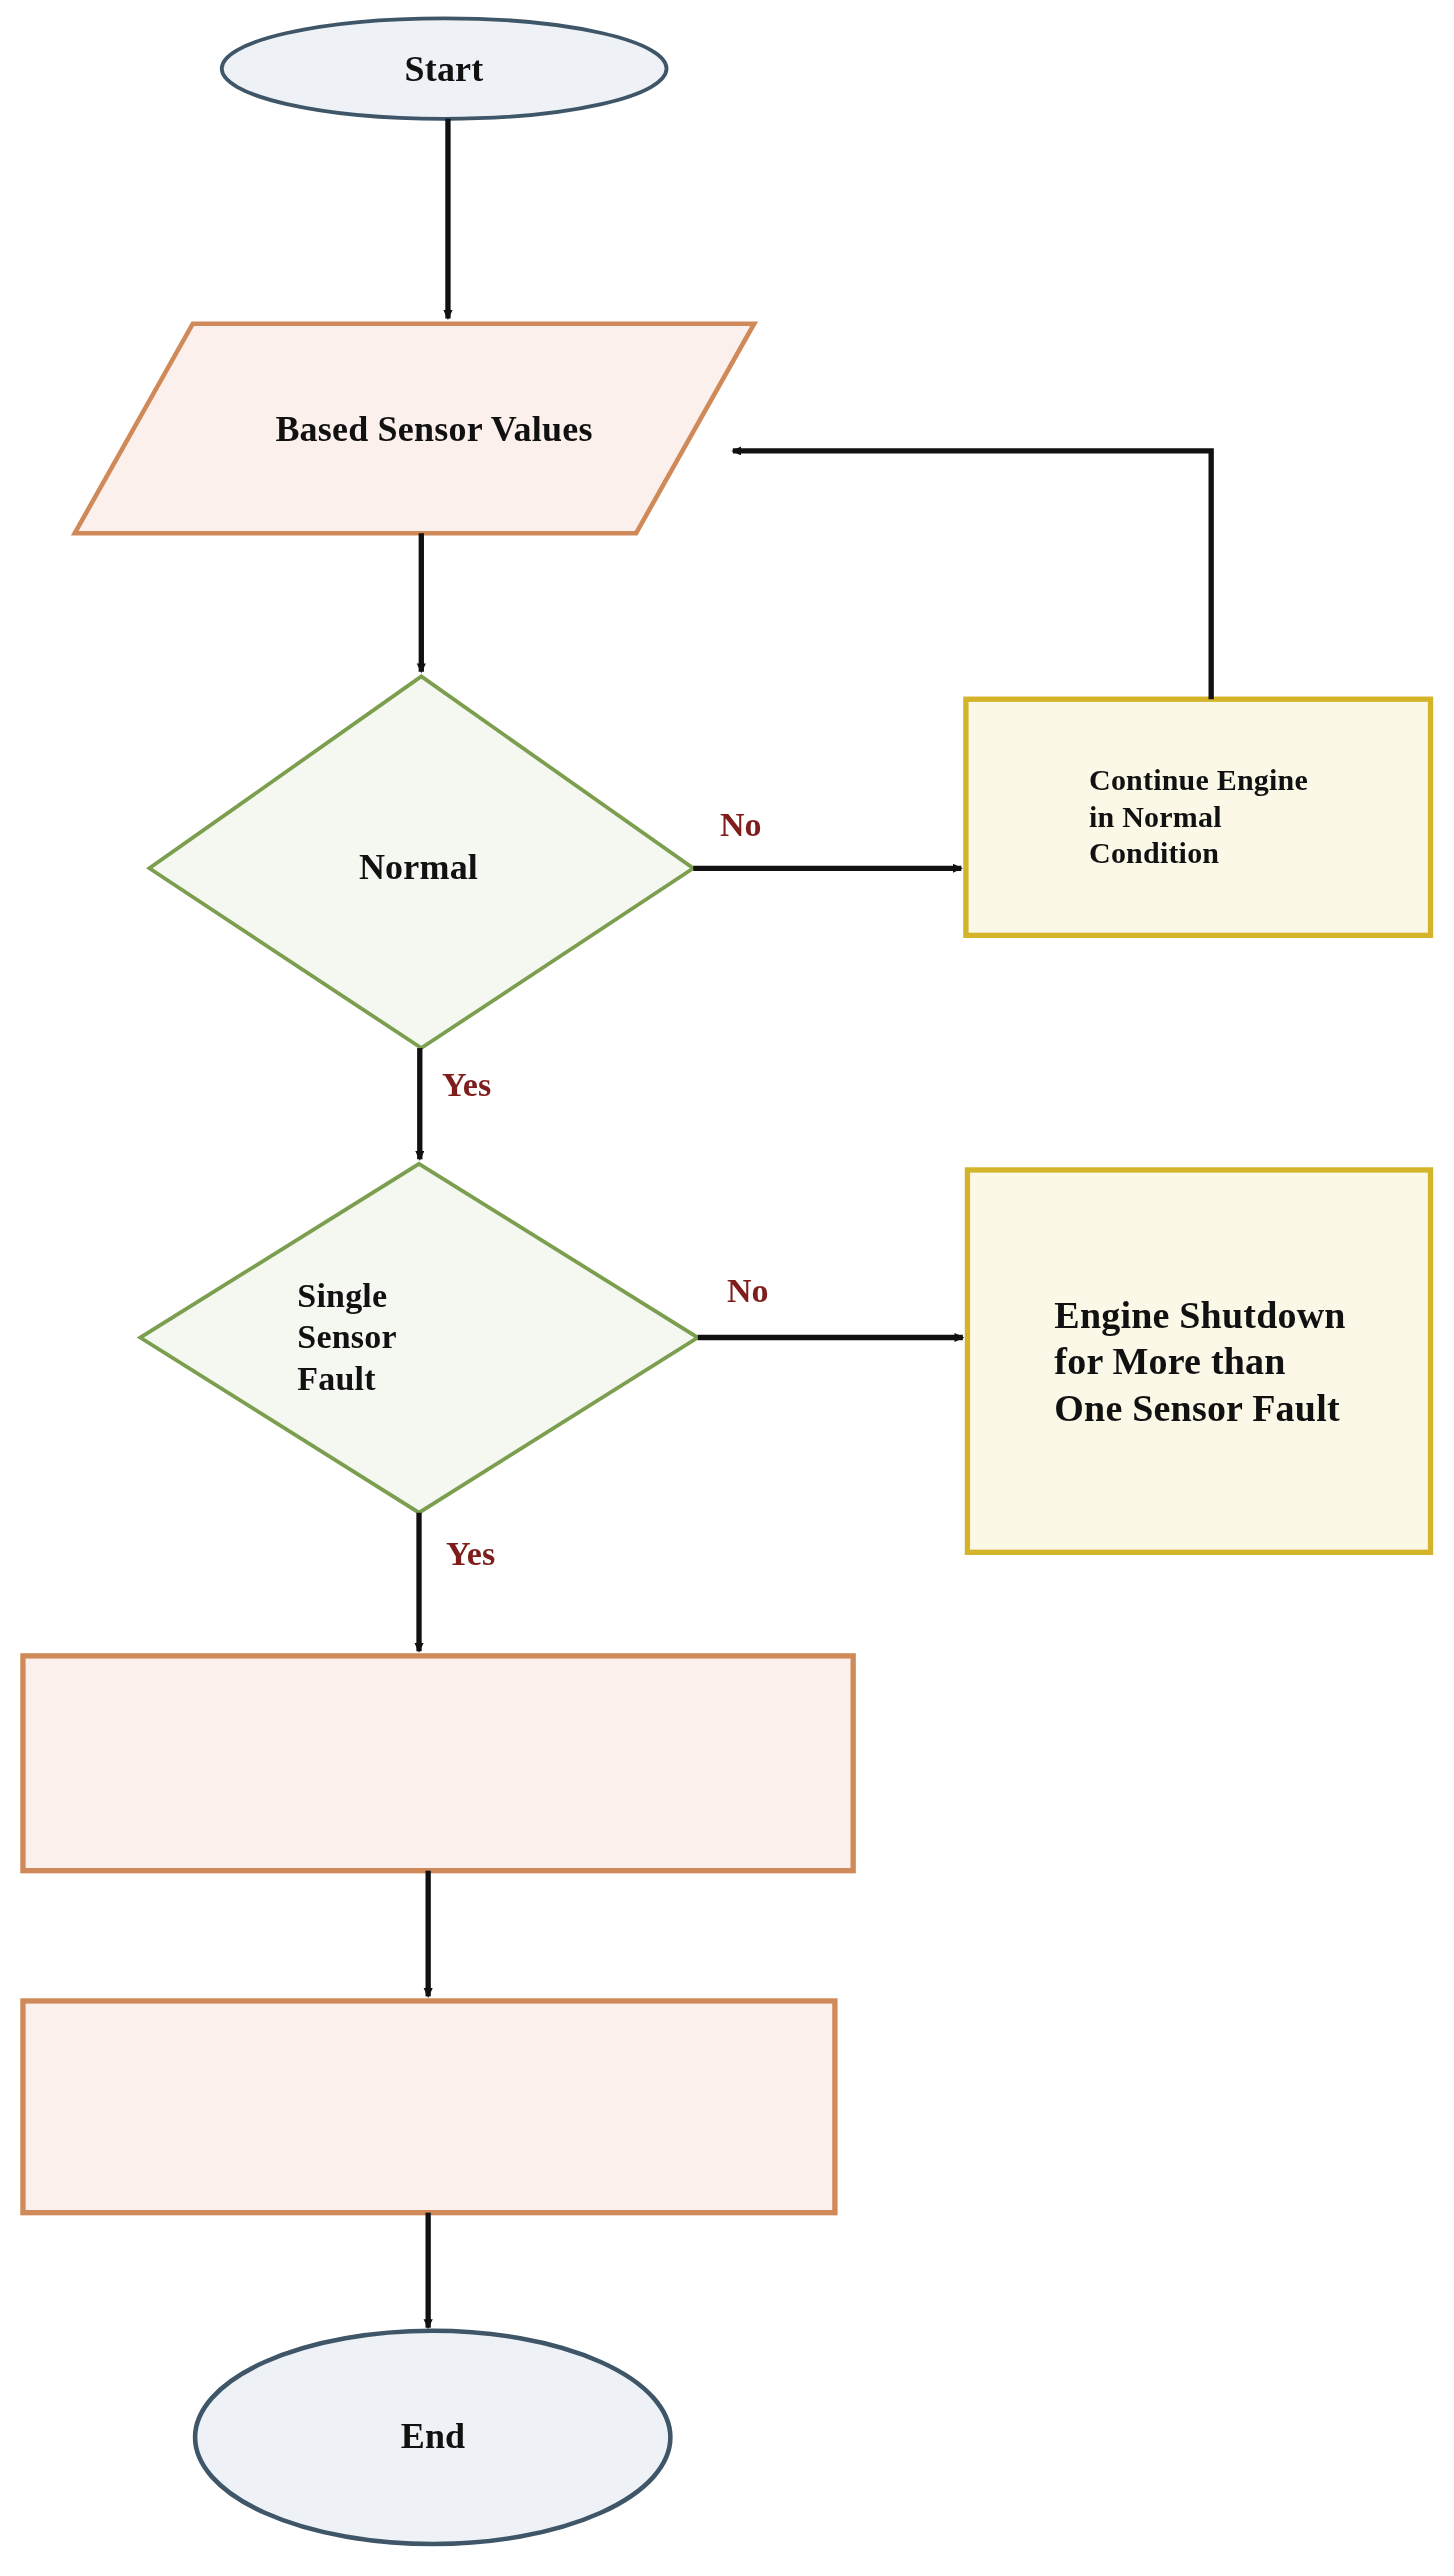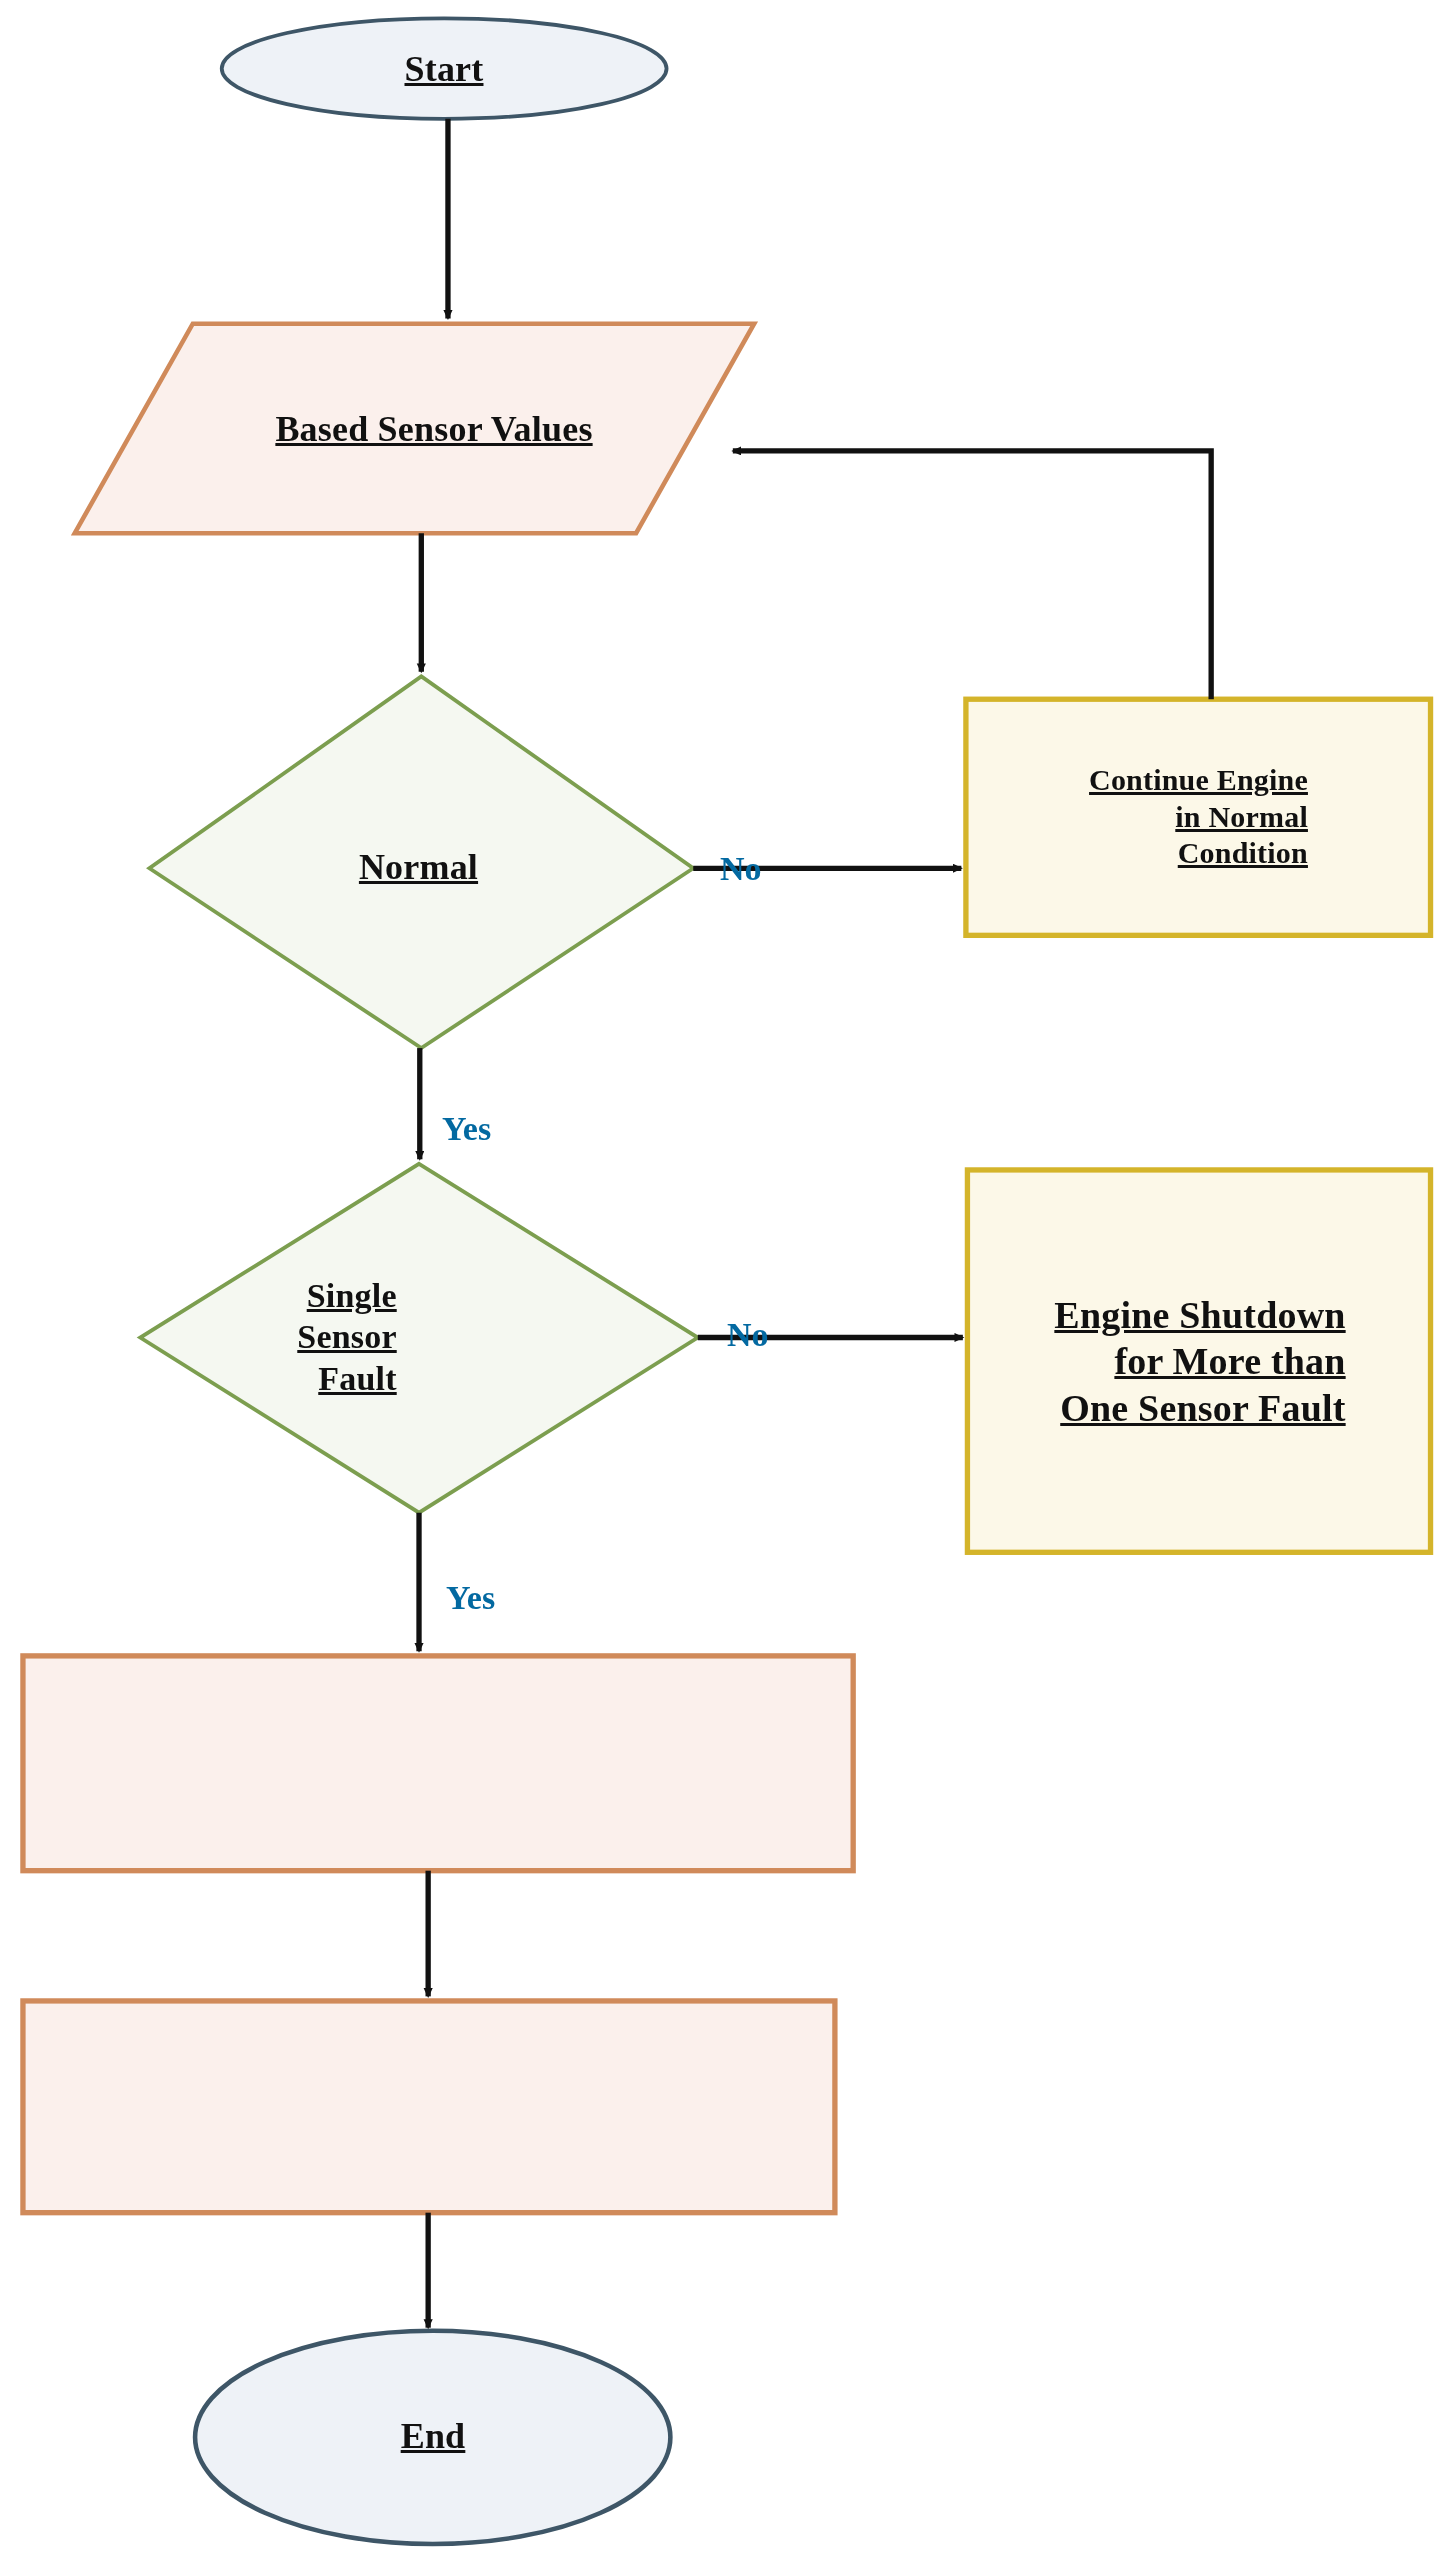--- a/index.html
+++ b/index.html
@@ -19,35 +19,33 @@
     left:0; top:0;
     width:1455px;
     height:2576px;
   }
   
   .node-label{
     position:absolute;
     display:flex;
     align-items:center;
     justify-content:center;
-    text-align:right;
+    text-align:left;
     font-weight:bold;
     color:#111111;
     line-height:1.22;
     letter-spacing:0.2px;
     white-space:pre-line;
     pointer-events:none;
-    text-decoration:underline;
   }
   .edge-label{
     position:absolute;
     font-weight:bold;
-    color:#0369a1;
+    color:#7f1d1d;
     white-space:nowrap;
-    margin-top:44px;
   }
 
   
   #lbl-start      { left:221px;  top:19px;   width:446px;  height:101px; font-size:36px; }
   #lbl-read       { left:114px;  top:328px;  width:640px;  height:204px; font-size:36px; }
   #lbl-faults     { left:190px;  top:792px; width:457px;  height:152px; font-size:36px; }
   #lbl-continue   { left:967px; top:699px;  width:463px;  height:236px; font-size:30px; }
   #lbl-single     { left:183px;  top:1219px; width:328px;  height:236px; font-size:34px; }
   #lbl-shutdown   { left:969px; top:1171px; width:462px;  height:381px; font-size:38px; }
   #lbl-replace    { left:24.4px;   top:1657px; width:827px; height:212px; font-size:34px; }

